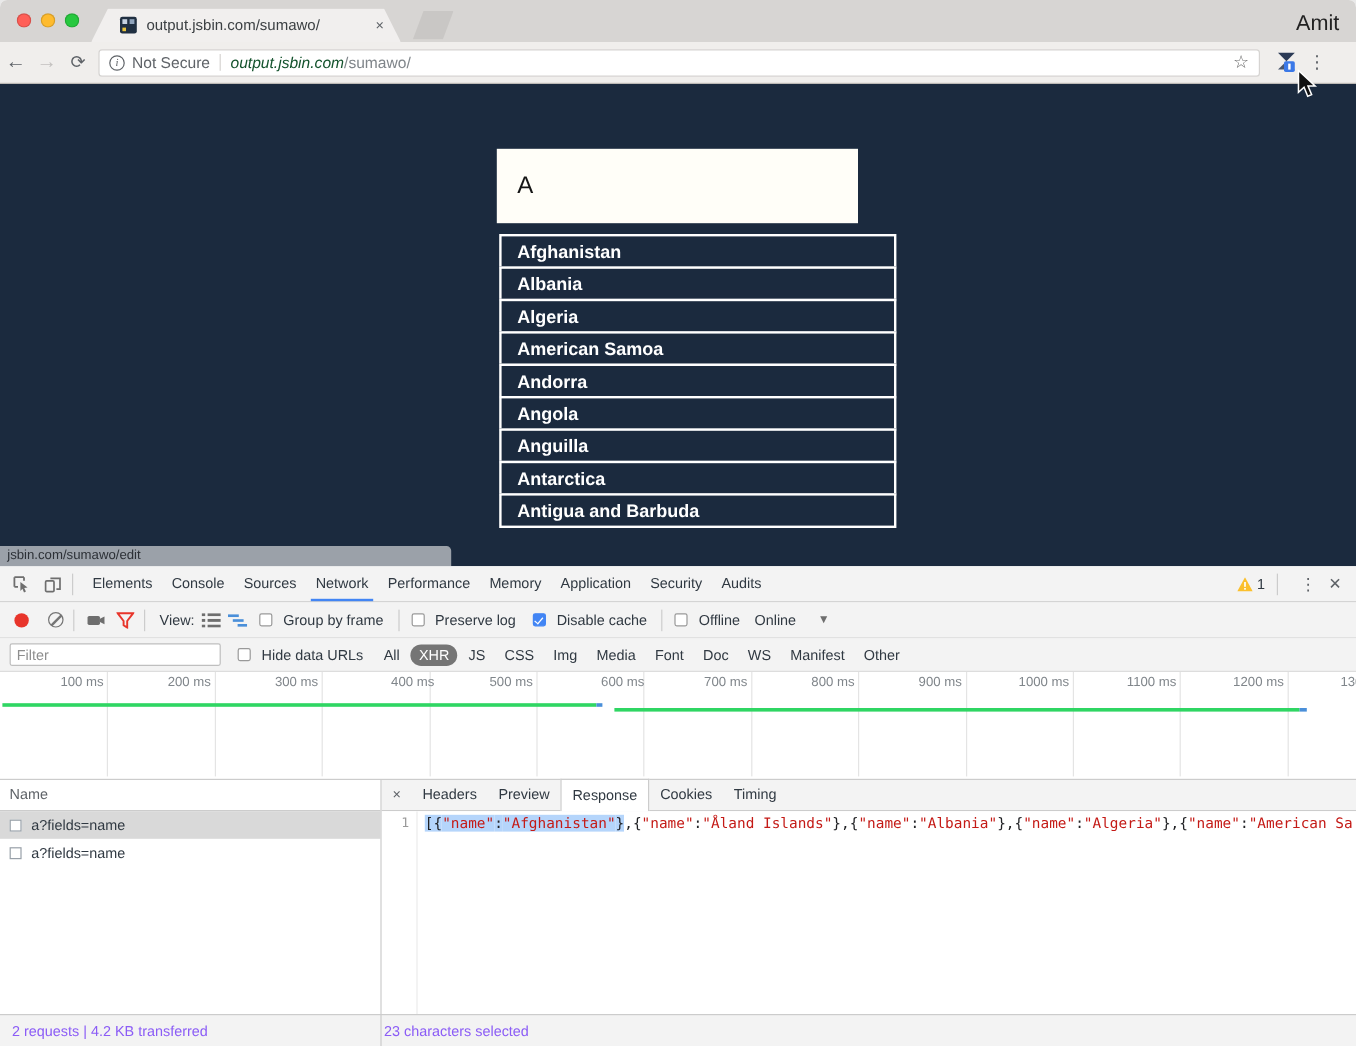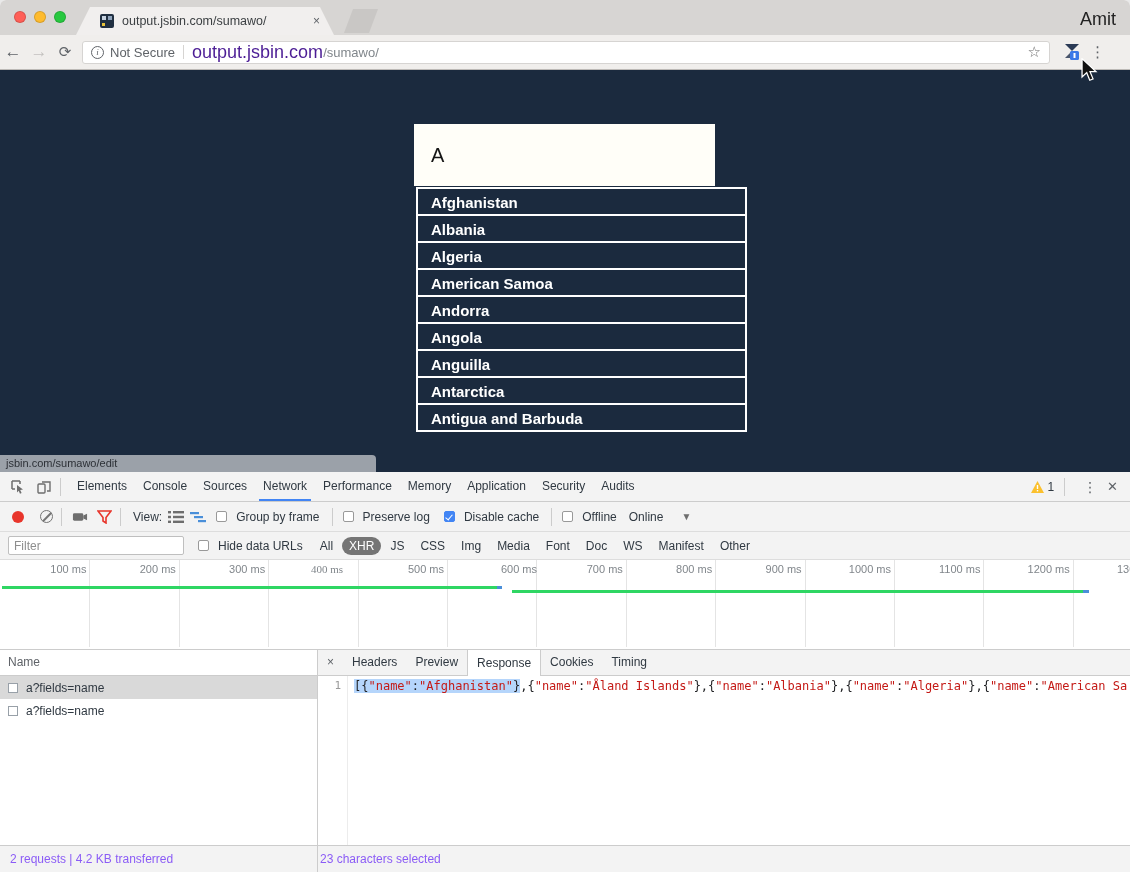--- a/index.html
+++ b/index.html
@@ -29,34 +29,34 @@
            display:flex;align-items:center;}
   .navbtn{font-size:17px;color:#5f6368;width:26px;text-align:center;}
   .navbtn.disabled{color:#c3c1bf;}
   .navbtn.reload{font-size:15px;}
   .omnibox{height:23px;flex:0 0 968px;margin-left:4px;background:#fff;border:1px solid #d6d4d2;border-radius:3px;
            display:flex;align-items:center;padding:0 8px;}
   .info-icon{width:13px;height:13px;border:1.3px solid #5f6368;border-radius:50%;color:#5f6368;
              font-size:9px;line-height:11px;text-align:center;font-style:italic;font-family:"Liberation Serif",serif;}
   .sec-label{color:#5f6368;font-size:13px;margin-left:6px;}
   .omni-sep{width:1px;height:14px;background:#d6d4d2;margin:0 8px;}
-  .url-host{color:#4c1d95;font-size:18px;}
+  .url-host{color:#14532d;font-size:13px;font-style:italic;}
   .url-path{color:#80868b;font-size:13px;}
   .star{margin-left:auto;color:#6e6e6e;font-size:15px;}
   .ext-icon{margin-left:12px;width:20px;height:20px;position:relative;}
   .menu-kebab{margin:0 10px 0 8px;color:#5f6368;font-size:15px;letter-spacing:0;}
 
   
   .page{position:absolute;left:0;top:70px;width:1130px;height:402px;background:var(--navy);overflow:hidden;}
   .ac-input{position:absolute;left:414px;top:54px;width:301px;height:62px;background:#fffef8;border:0;
             font-size:20px;color:#151515;padding:0 0 0 17px;font-family:"Liberation Sans",sans-serif;display:flex;align-items:center;}
   .ac-list{position:absolute;left:416px;top:117px;width:331px;}
   .country{height:29px;border:2px solid #fff;margin-top:-2px;color:#fff;font-size:15px;font-weight:600;
            line-height:27px;padding-left:13px;background:var(--navy);}
-  .country:first-child{margin-top:0;}
+  .country:first-child{margin-top:8px;}
   .status-bubble{position:absolute;left:0;top:385px;width:376px;height:17px;background:#9ba1a9;
                  border-radius:0 4px 0 0;color:#2c3036;font-size:11px;line-height:17px;padding-left:6px;white-space:nowrap;}
 
   
   .devtools{position:absolute;left:0;top:472px;width:1130px;height:400px;background:#fff;}
   .dt-tabbar{position:absolute;left:0;top:0;width:1130px;height:30px;background:#f3f3f3;border-bottom:1px solid #ccc;
              display:flex;align-items:center;}
   .dt-iconbtn{width:16px;height:16px;margin-left:10px;flex:0 0 auto;display:flex;align-items:center;justify-content:center;}
   .vsep{width:1px;height:18px;background:#ccc;margin:0 8px;flex:0 0 auto;}
   .dt-tab{padding:0 8px;line-height:29px;color:#303942;position:relative;white-space:nowrap;}
@@ -291,21 +291,21 @@
     </div>
 
     <div class="dt-overview" id="overview">
         <div class="gridline" style="left: 89.4px;"></div>
         <div class="tick-label" style="left: 16.4px;">100 ms</div>
         <div class="gridline" style="left: 178.8px;"></div>
         <div class="tick-label" style="left: 105.8px;">200 ms</div>
         <div class="gridline" style="left: 268.2px;"></div>
         <div class="tick-label" style="left: 195.2px;">300 ms</div>
         <div class="gridline" style="left: 357.6px;"></div>
-        <div class="tick-label" style="left: 273px; font-family: Liberation Serif, serif;">400 ms</div>
+        <div class="tick-label" style="left: 292px;">400 ms</div>
         <div class="gridline" style="left: 447px;"></div>
         <div class="tick-label" style="left: 374px;">500 ms</div>
         <div class="gridline" style="left: 536.4px;"></div>
         <div class="tick-label" style="left: 467px;">600 ms</div>
         <div class="gridline" style="left: 625.8px;"></div>
         <div class="tick-label" style="left: 552.8px;">700 ms</div>
         <div class="gridline" style="left: 715.2px;"></div>
         <div class="tick-label" style="left: 642.2px;">800 ms</div>
         <div class="gridline" style="left: 804.6px;"></div>
         <div class="tick-label" style="left: 731.6px;">900 ms</div>

